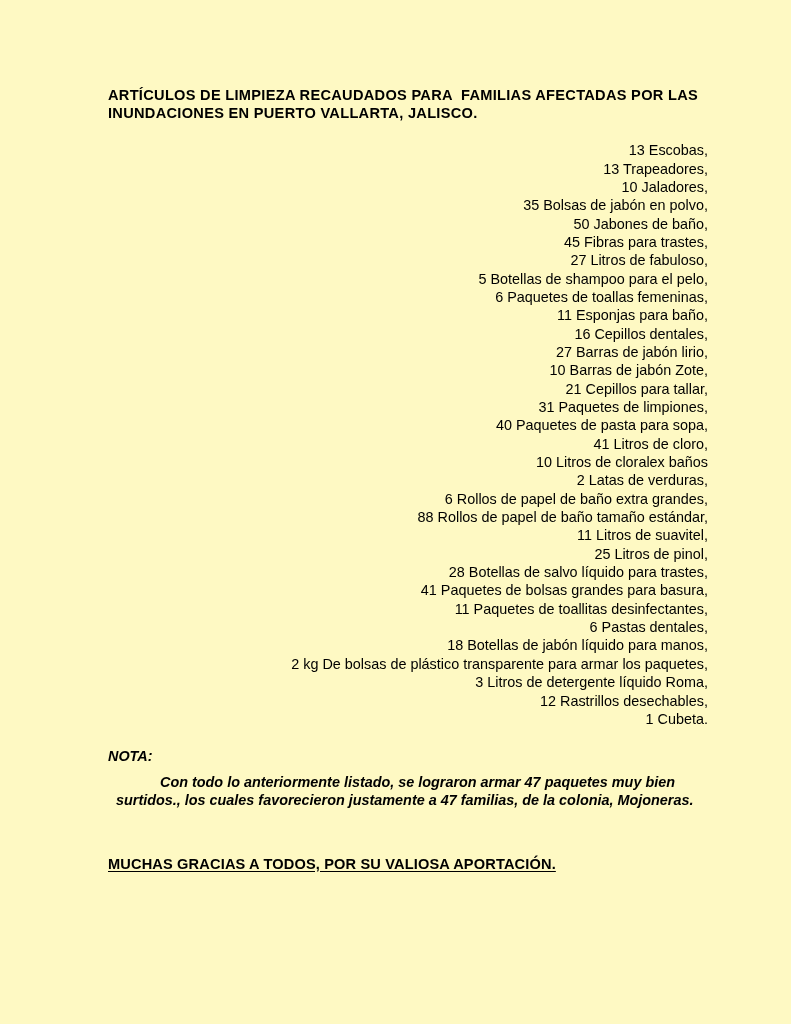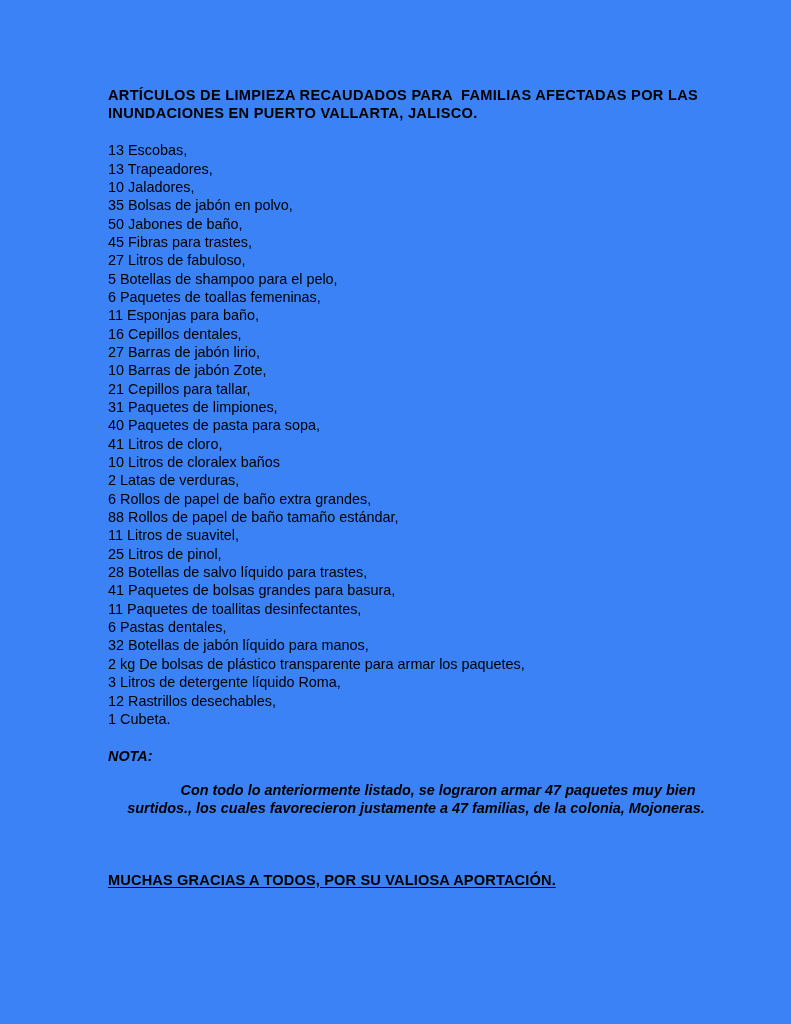--- a/index.html
+++ b/index.html
@@ -17,21 +17,21 @@
     color: #000000;
     -webkit-font-smoothing: antialiased;
   }
 
   .page {
     position: absolute;
     left: 0;
     top: 0;
     width: 791px;
     height: 1024px;
-    background: #3b82f6;
+    background: #fef9c3;
   }
 
   .content {
     position: absolute;
     left: 108px;
     top: 86px;
     width: 600px;
   }
 
   .doc-title {
@@ -57,43 +57,44 @@
     list-style: none;
   }
 
   .item-list li {
     font-size: 14.4px;
     font-weight: normal;
     line-height: 18.35px;
     margin: 0;
     padding: 0;
     white-space: pre;
+    text-align: right;
   }
 
   .note-block {
     margin: 0;
   }
 
   .note-heading {
     font-size: 14.4px;
     font-weight: bold;
     font-style: italic;
     line-height: 18.4px;
     margin: 0;
   }
 
   .note-body {
     font-size: 14.4px;
     font-weight: bold;
     font-style: italic;
     line-height: 18.4px;
-    margin: 16px;
+    margin: 8px;
     text-indent: 44px;
     width: 584px;
-    text-align: center;
+    text-align: left;
   }
 
   .thanks-line {
     font-size: 14.6px;
     font-weight: bold;
     line-height: 18.4px;
     letter-spacing: 0.01em;
     margin: 0;
     text-decoration: underline;
     text-underline-offset: 2px;
@@ -131,21 +132,21 @@
       <li>10 Litros de cloralex baños</li>
       <li>2 Latas de verduras,</li>
       <li>6 Rollos de papel de baño extra grandes,</li>
       <li>88 Rollos de papel de baño tamaño estándar,</li>
       <li>11 Litros de suavitel,</li>
       <li>25 Litros de pinol,</li>
       <li>28 Botellas de salvo líquido para trastes,</li>
       <li>41 Paquetes de bolsas grandes para basura,</li>
       <li>11 Paquetes de toallitas desinfectantes,</li>
       <li>6 Pastas dentales,</li>
-      <li>32 Botellas de jabón líquido para manos,</li>
+      <li>18 Botellas de jabón líquido para manos,</li>
       <li>2 kg De bolsas de plástico transparente para armar los paquetes,</li>
       <li>3 Litros de detergente líquido Roma,</li>
       <li>12 Rastrillos desechables,</li>
       <li>1 Cubeta.</li>
     </ul>
 
     <div class="spacer-1"></div>
 
     <div class="note-block">
       <p class="note-heading">NOTA:</p>

